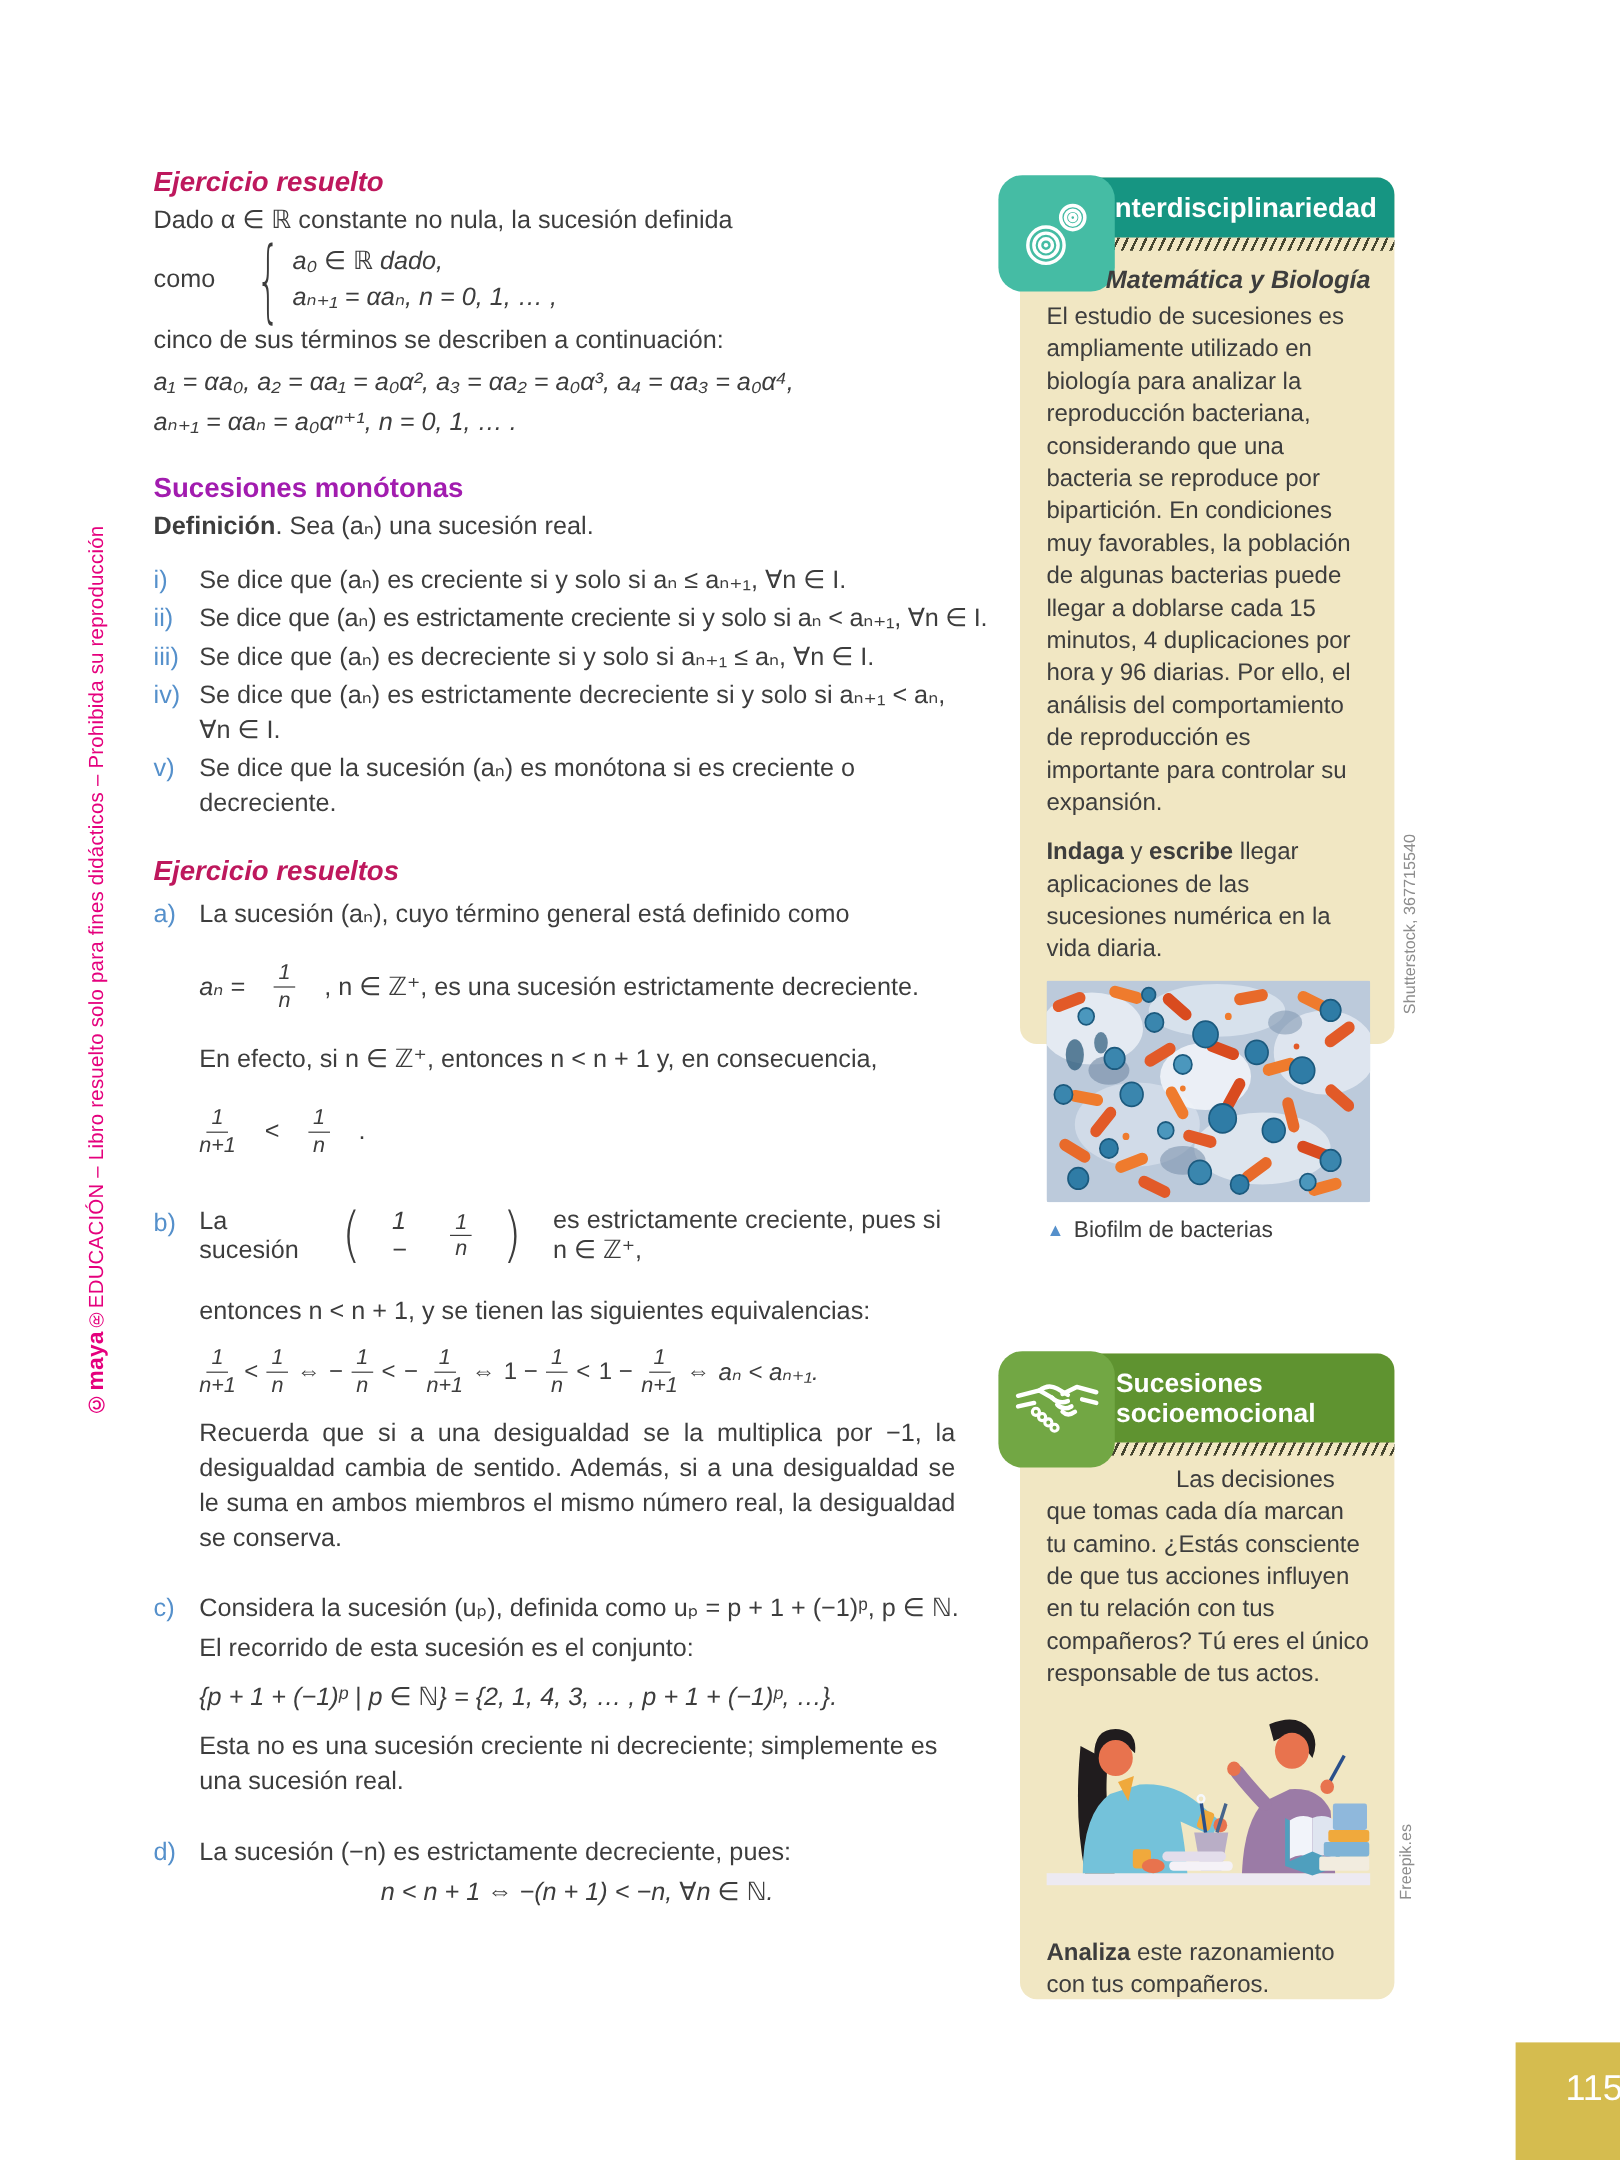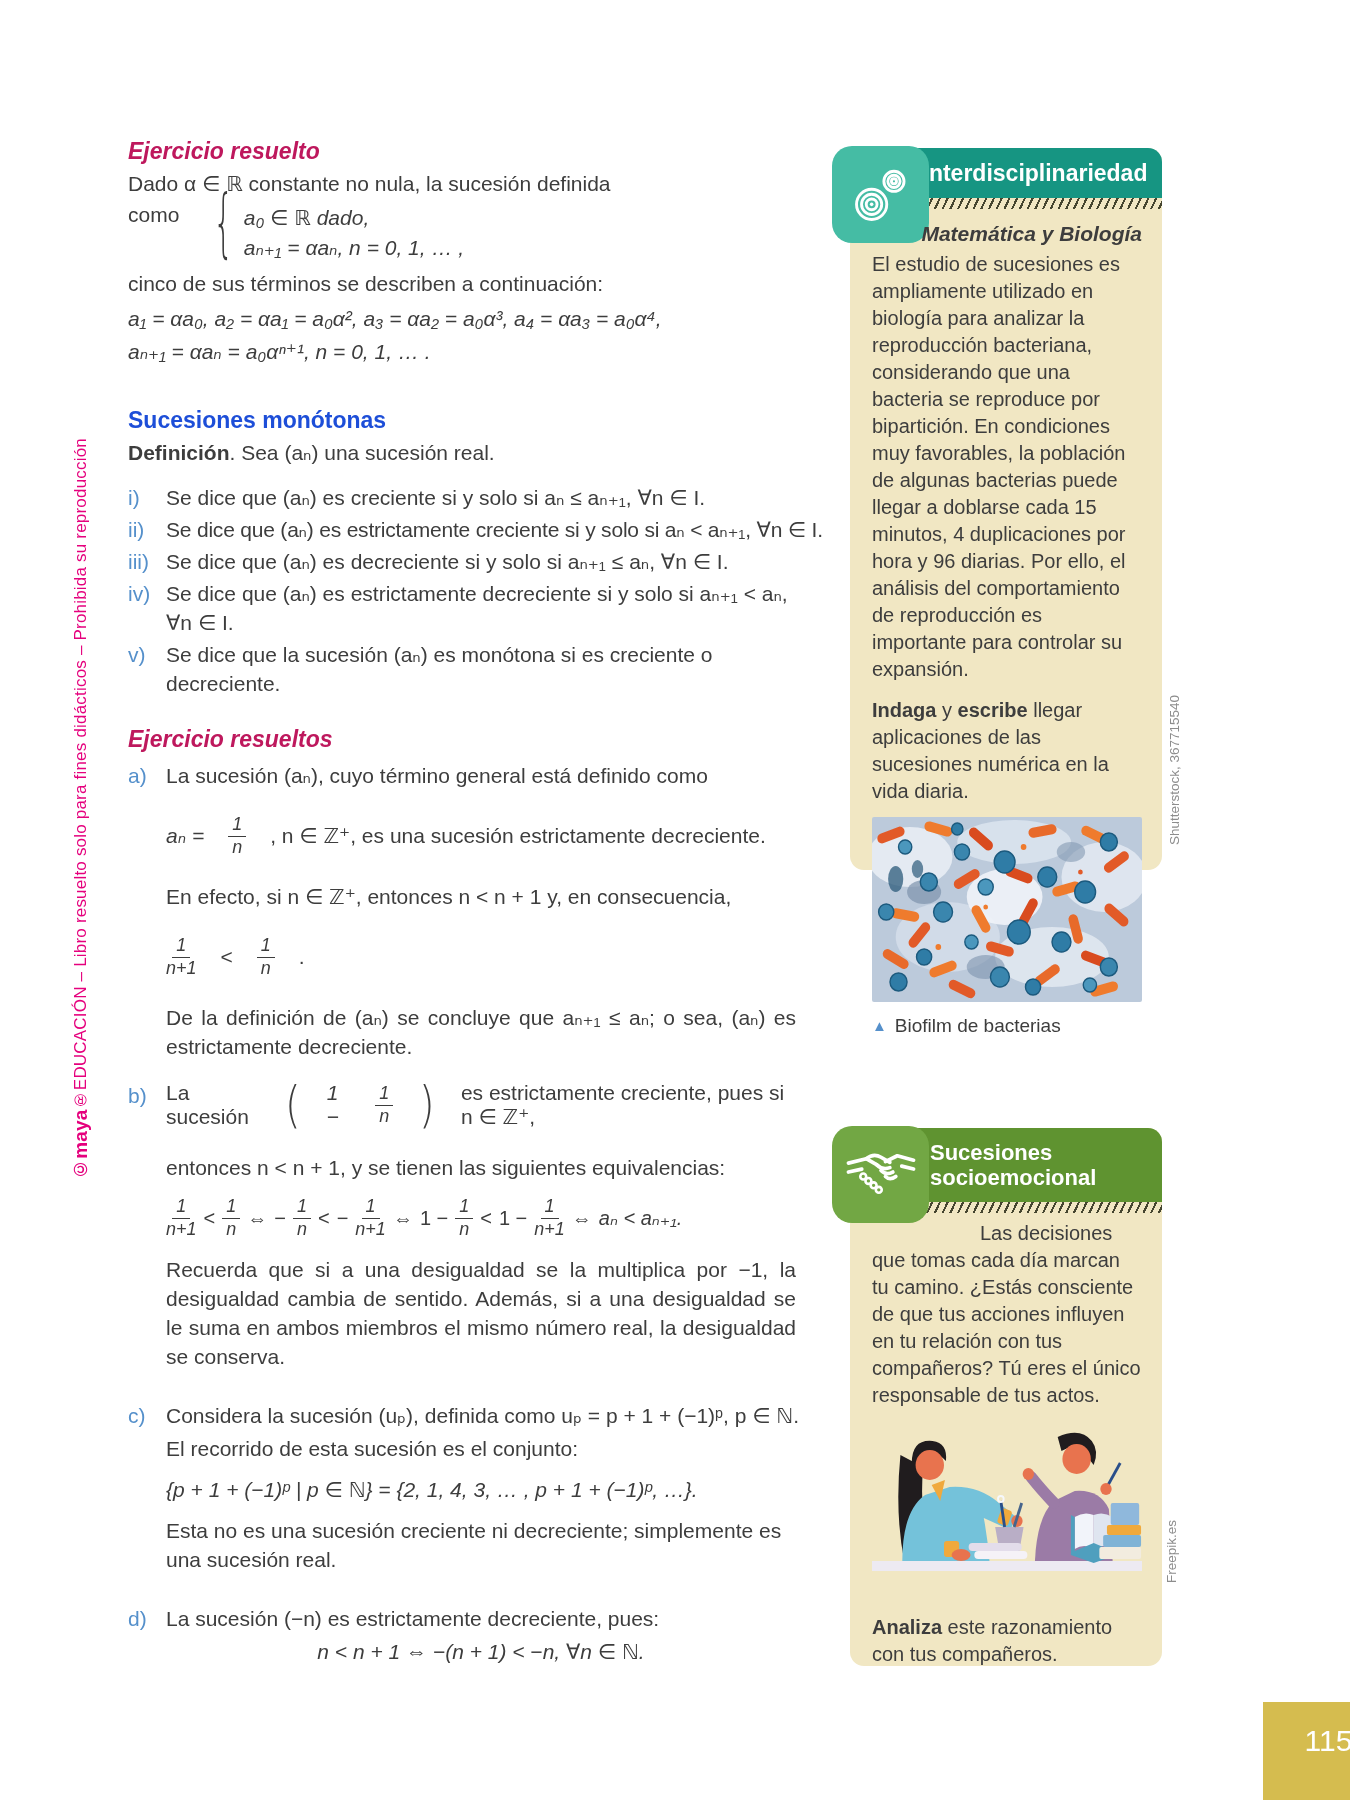--- a/index.html
+++ b/index.html
@@ -5,24 +5,24 @@
   html,body{margin:0;padding:0;background:#fff;}
   #page{position:relative;width:1350px;height:1800px;background:#fff;overflow:hidden;
         font-family:"Liberation Sans","DejaVu Sans",sans-serif;color:#3d3d3d;}
   
   .vstrip{position:absolute;left:70px;top:438px;writing-mode:vertical-rl;transform:rotate(180deg);
           color:#E5007D;font-size:17px;letter-spacing:.2px;white-space:nowrap;}
   .vstrip .brand{font-weight:bold;font-size:19px;}
   
   .main{position:absolute;left:128px;top:138px;width:668px;}
   .h-red{color:#be185d;font-style:italic;font-weight:600;font-size:23px;margin:0 0 4px 0;}
-  .h-blue{color:#1d4ed8;font-weight:bold;font-size:23px;margin:40px 0 4px 0;}
+  .h-blue{color:#a21caf;font-weight:bold;font-size:23px;margin:26px 0 4px 0;}
   p.line{margin:0 0 5px 0;font-size:21px;line-height:29px;}
   .math{font-style:italic;}
-  .sysrow{display:flex;align-items:flex-start;margin:4px 0 6px 0;font-size:21px;}
+  .sysrow{display:flex;align-items:center;margin:4px 0 6px 0;font-size:21px;}
   .sysrow .como{margin-right:34px;}
   .brace{display:inline-block;font-size:32px;font-weight:300;transform:scale(1,2.35);
          margin:0 10px 0 0;color:#3d3d3d;font-family:"DejaVu Sans",sans-serif;}
   .syslines div{line-height:30px;}
   .terms{margin:2px 0;font-size:21px;line-height:31px;}
   .list{margin-top:16px;}
   .li{display:flex;margin-bottom:3px;}
   .li .marker{width:38px;flex:none;color:#5590CB;font-size:21px;line-height:29px;}
   .li .txt{flex:1;font-size:21px;line-height:29px;}
   .tight{font-size:18.5px;letter-spacing:-.2px;white-space:nowrap;}
@@ -143,21 +143,20 @@
               <span class="num">1</span>
               <span class="den">n+1</span>
             </span>
           <span>&lt;</span>
           <span class="frac">
               <span class="num">1</span>
               <span class="den">n</span>
             </span>
           <span>.</span>
         </div>
-        <p class="line just">De la definición de (aₙ) se concluye que aₙ₊₁ ≤ aₙ; o sea, (aₙ) es estrictamente decreciente.</p>
       </div>
     </div>
 
     <div class="item" style="margin-top:16px;">
       <span class="marker">b)</span>
       <div class="ibody">
         <div class="mrow" style="margin-top:0;">
           <span>La sucesión</span>
           <span class="bigp">(</span>
           <span class="math">1 −</span>

